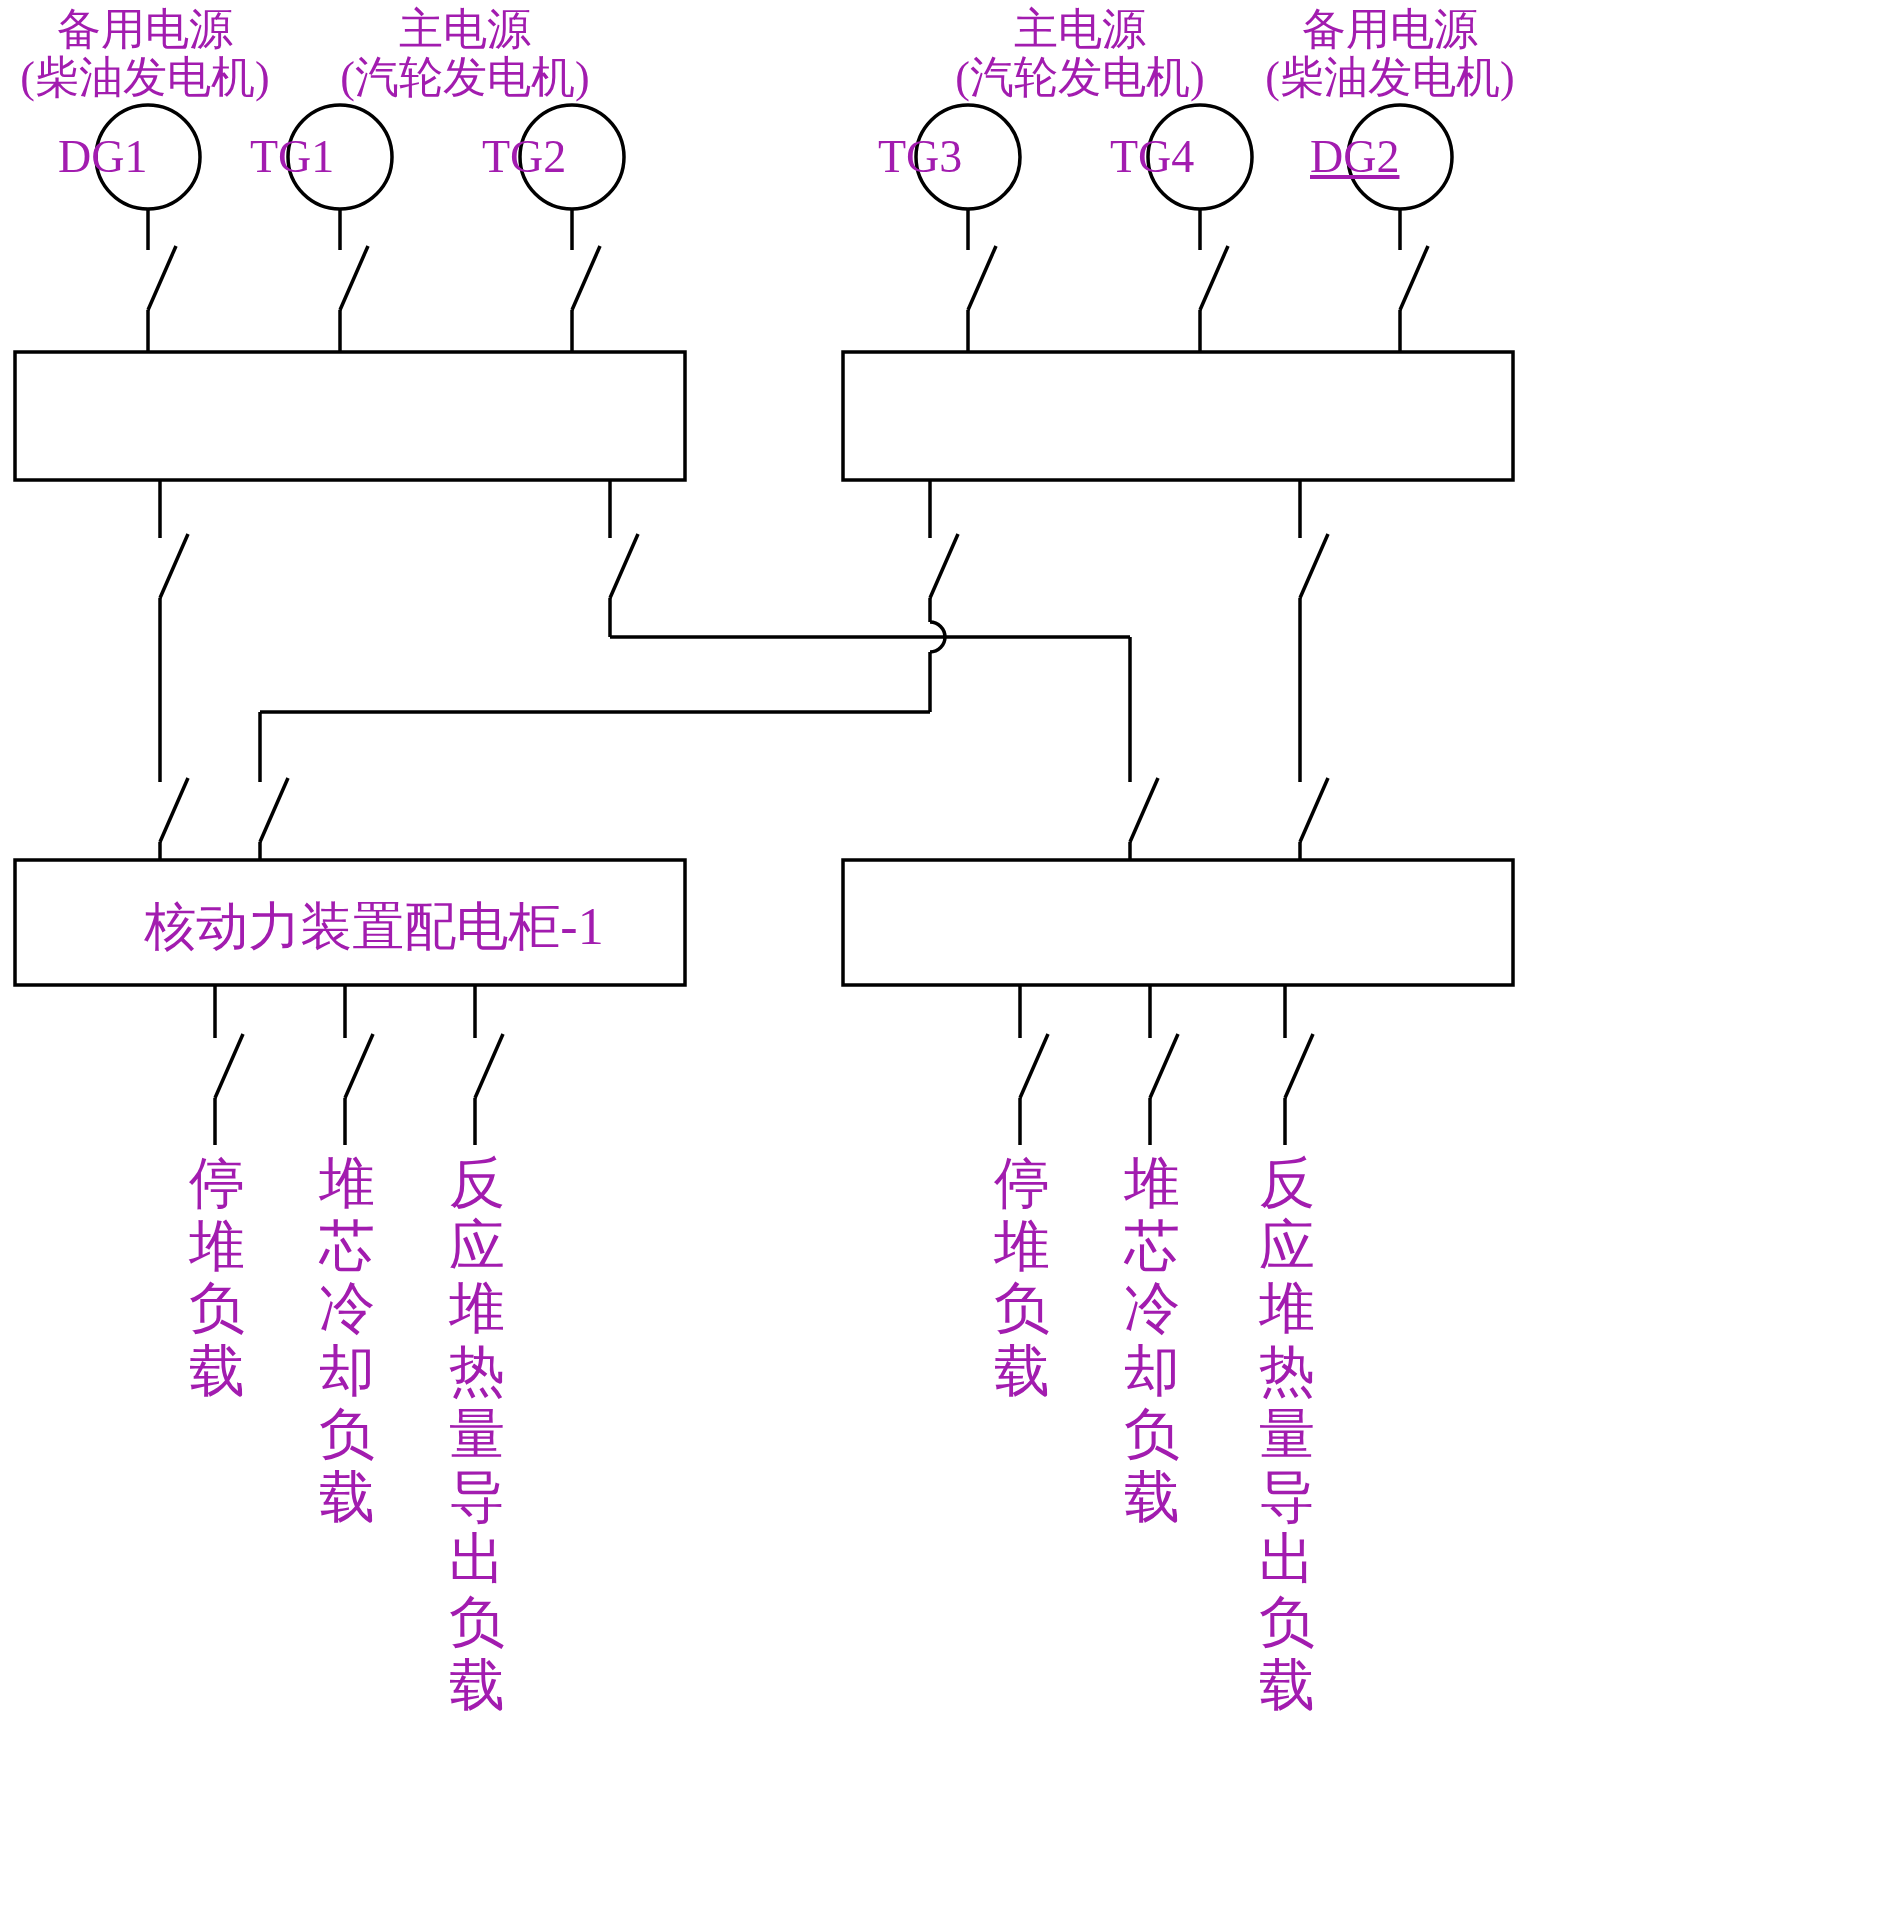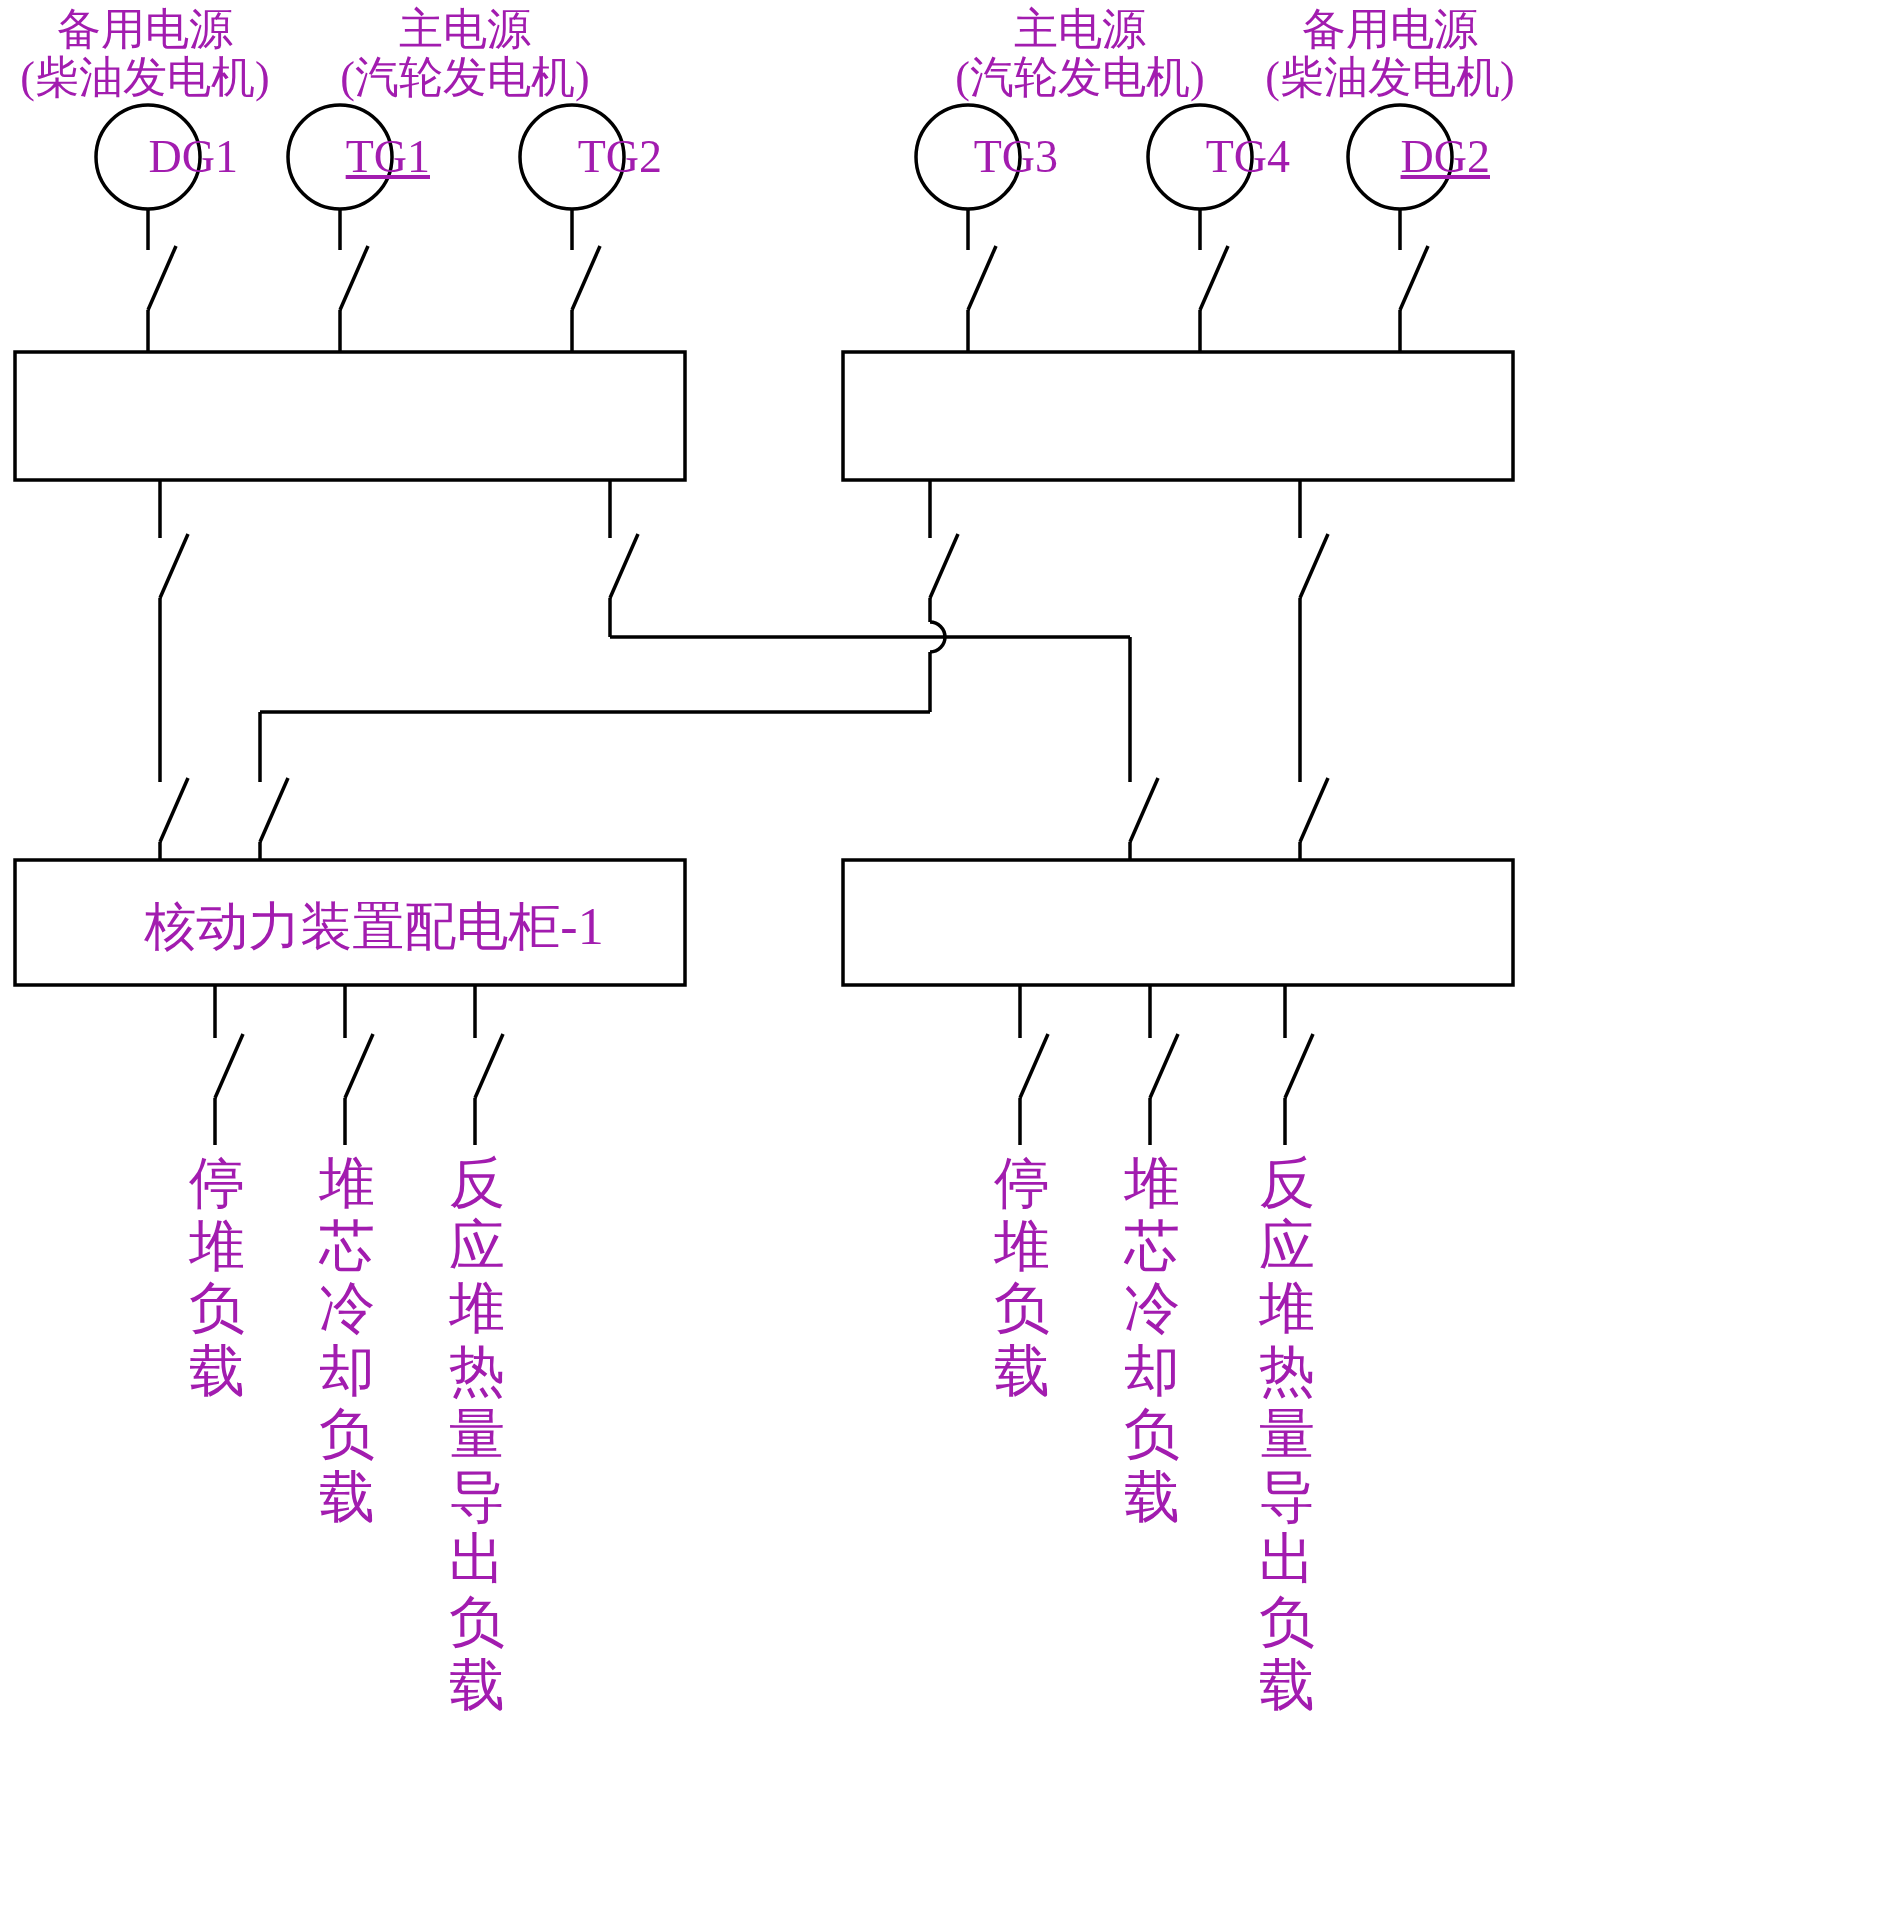--- a/index.html
+++ b/index.html
@@ -21,21 +21,21 @@
     margin-left: -230px;
     text-align: center;
     font-size: 44px;
     line-height: 1.08;
     white-space: nowrap;
   }
   .genlabel {
     position: absolute;
     width: 180px;
     margin-left: -90px;
-    text-align: right;
+    text-align: left;
     font-size: 46px;
     top: 130px;
   }
   .boxlabel {
     position: absolute;
     width: 670px;
     text-align: center;
     font-size: 52px;
   }
   .vlabel {
@@ -183,21 +183,21 @@
   <div class="toplabel" style="left:1080px;">
     <div>主电源</div>
     <div>(汽轮发电机)</div>
   </div>
   <div class="toplabel" style="left:1390px;">
     <div>备用电源</div>
     <div>(柴油发电机)</div>
   </div>
 
   <div class="genlabel" style="left:148px;">DG1</div>
-  <div class="genlabel" style="left:340px;text-decoration:underline;">TG1</div>
+  <div class="genlabel" style="left:340px;">TG1</div>
   <div class="genlabel" style="left:572px;">TG2</div>
   <div class="genlabel" style="left:968px;">TG3</div>
   <div class="genlabel" style="left:1200px;">TG4</div>
   <div class="genlabel" style="left:1400px;text-decoration:underline;">DG2</div>
 
 
   <div class="boxlabel" style="left:15px;  top:892px;margin-left:24px;">核动力装置配电柜-1</div>
 
   <div class="vlabel" style="left:215px;">停堆负载</div>
   <div class="vlabel" style="left:345px;">堆芯冷却负载</div>

